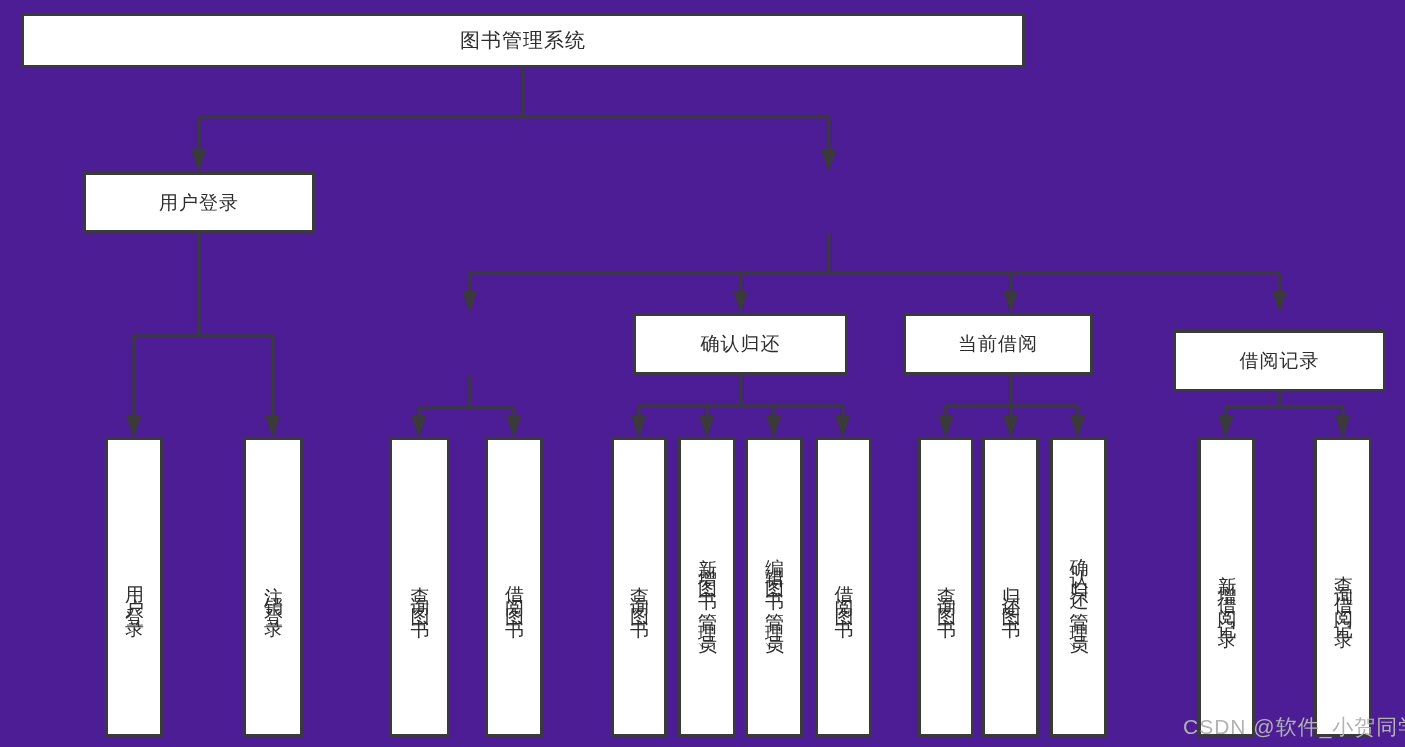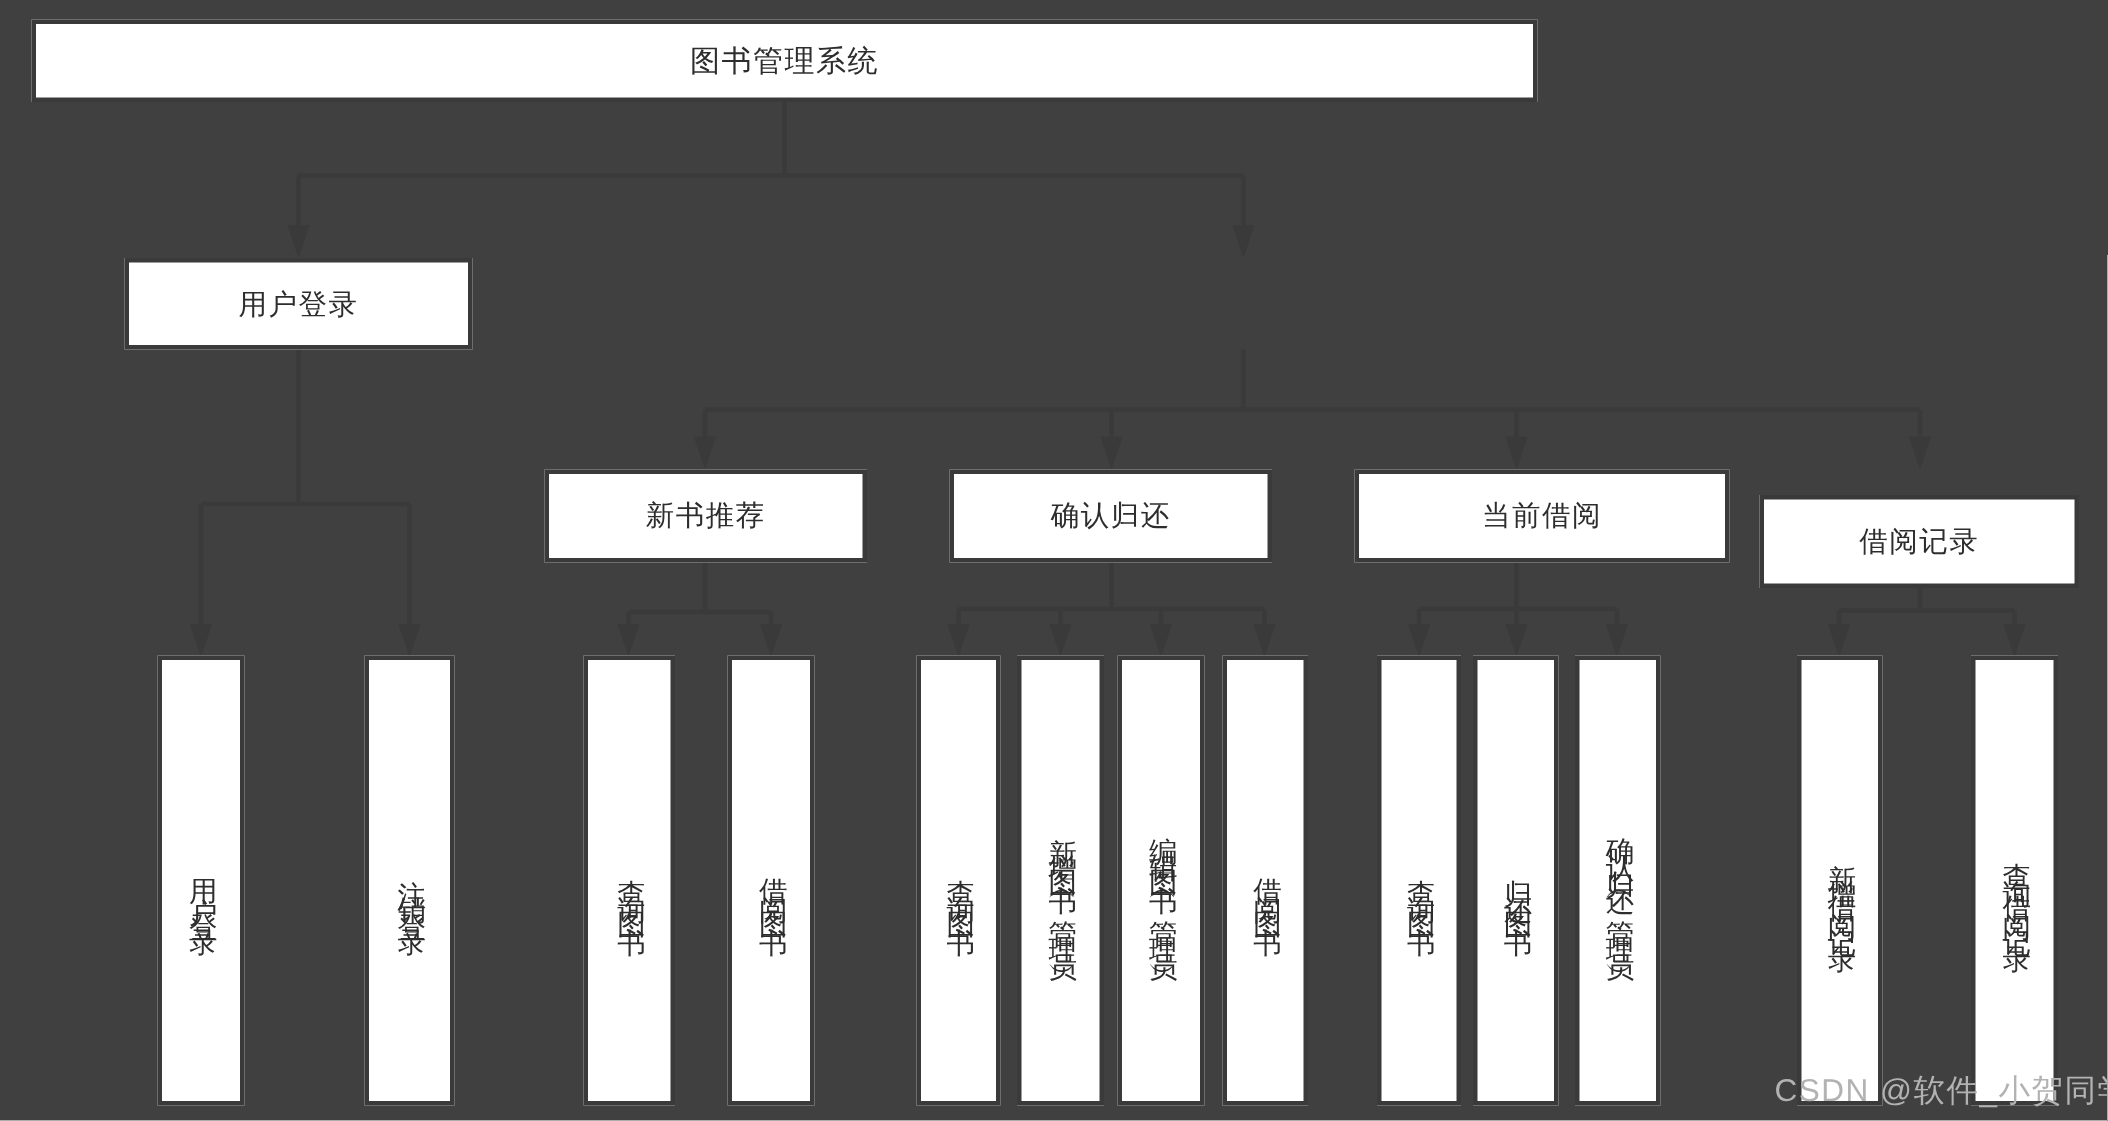--- a/index.html
+++ b/index.html
@@ -1,18 +1,18 @@
 <!DOCTYPE html>
 <html><head>
 <meta charset="utf-8">
 <style>
   * { margin:0; padding:0; box-sizing:border-box; }
   html,body { background:#ffffff; }
   .stage {
-    position:relative; width:1405px; height:747px; background:#404040;
+    position:relative; width:1405px; height:747px; background:#4c1d95;
     font-family:"Liberation Sans","DejaVu Sans",sans-serif; overflow:hidden;
   }
   .wires { position:absolute; left:0; top:0; }
   .box {
     position:absolute; background:#ffffff; border:3px solid #3a3a3a;
     display:flex; align-items:center; justify-content:center;
     color:#2d2d2d;
   }
   .hlabel { font-size:19px; letter-spacing:1px; white-space:nowrap; }
   .root-box .hlabel { font-size:20px; }
@@ -67,27 +67,24 @@
   </svg>
 
   <div class="box root-box" style="left:21px;top:13px;width:1004px;height:55px">
     <span class="hlabel">图书管理系统</span>
   </div>
 
   <div class="box" style="left:83px;top:172px;width:232px;height:61px">
     <span class="hlabel">用户登录</span>
   </div>
 
-  <div class="box" style="left:363px;top:313px;width:215px;height:62px">
-    <span class="hlabel">新书推荐</span>
-  </div>
   <div class="box" style="left:633px;top:313px;width:215px;height:62px">
     <span class="hlabel">确认归还</span>
   </div>
-  <div class="box" style="left:903px;top:313px;width:250px;height:62px">
+  <div class="box" style="left:903px;top:313px;width:190px;height:62px">
     <span class="hlabel">当前借阅</span>
   </div>
   <div class="box" style="left:1173px;top:330px;width:213px;height:62px">
     <span class="hlabel">借阅记录</span>
   </div>
 
   <div class="box leaf" style="left:105px;top:437px;width:58px;height:300px">
     <span class="vtext">用户登录</span>
   </div>
   <div class="box leaf" style="left:243px;top:437px;width:60px;height:300px">

